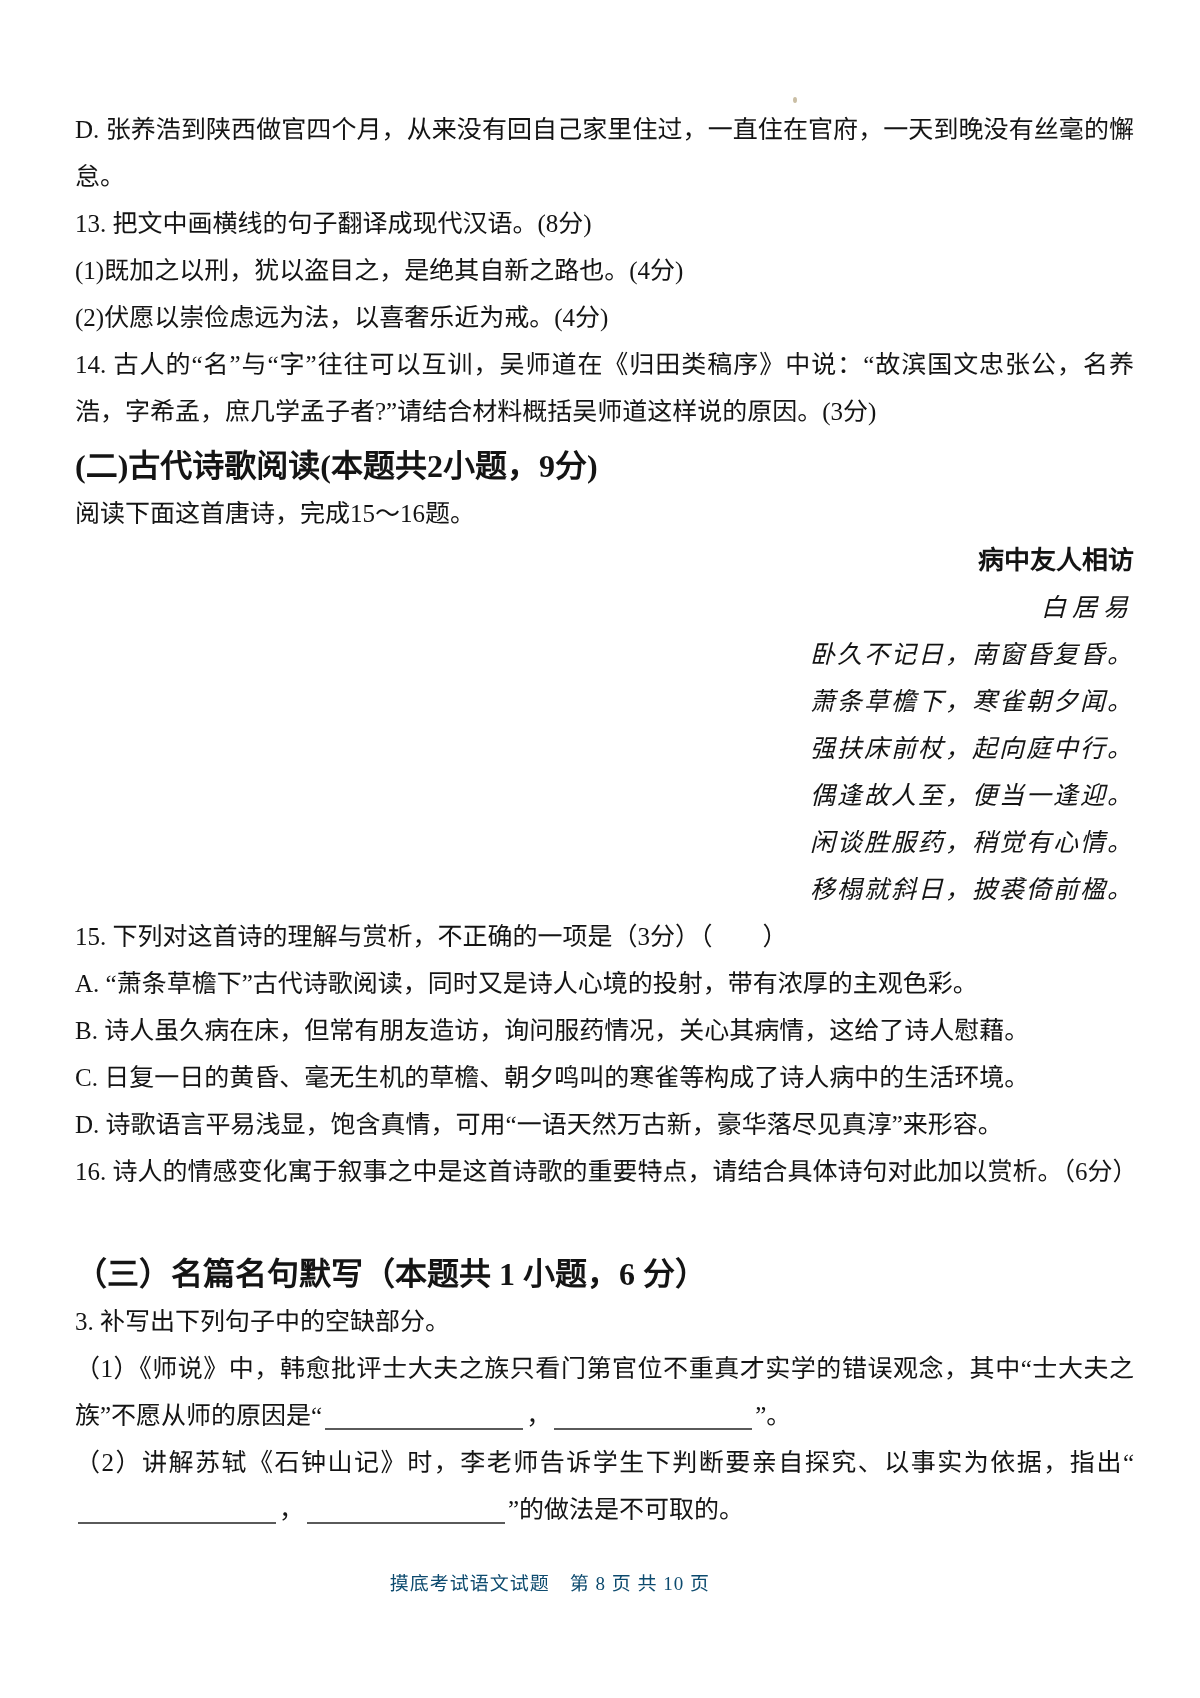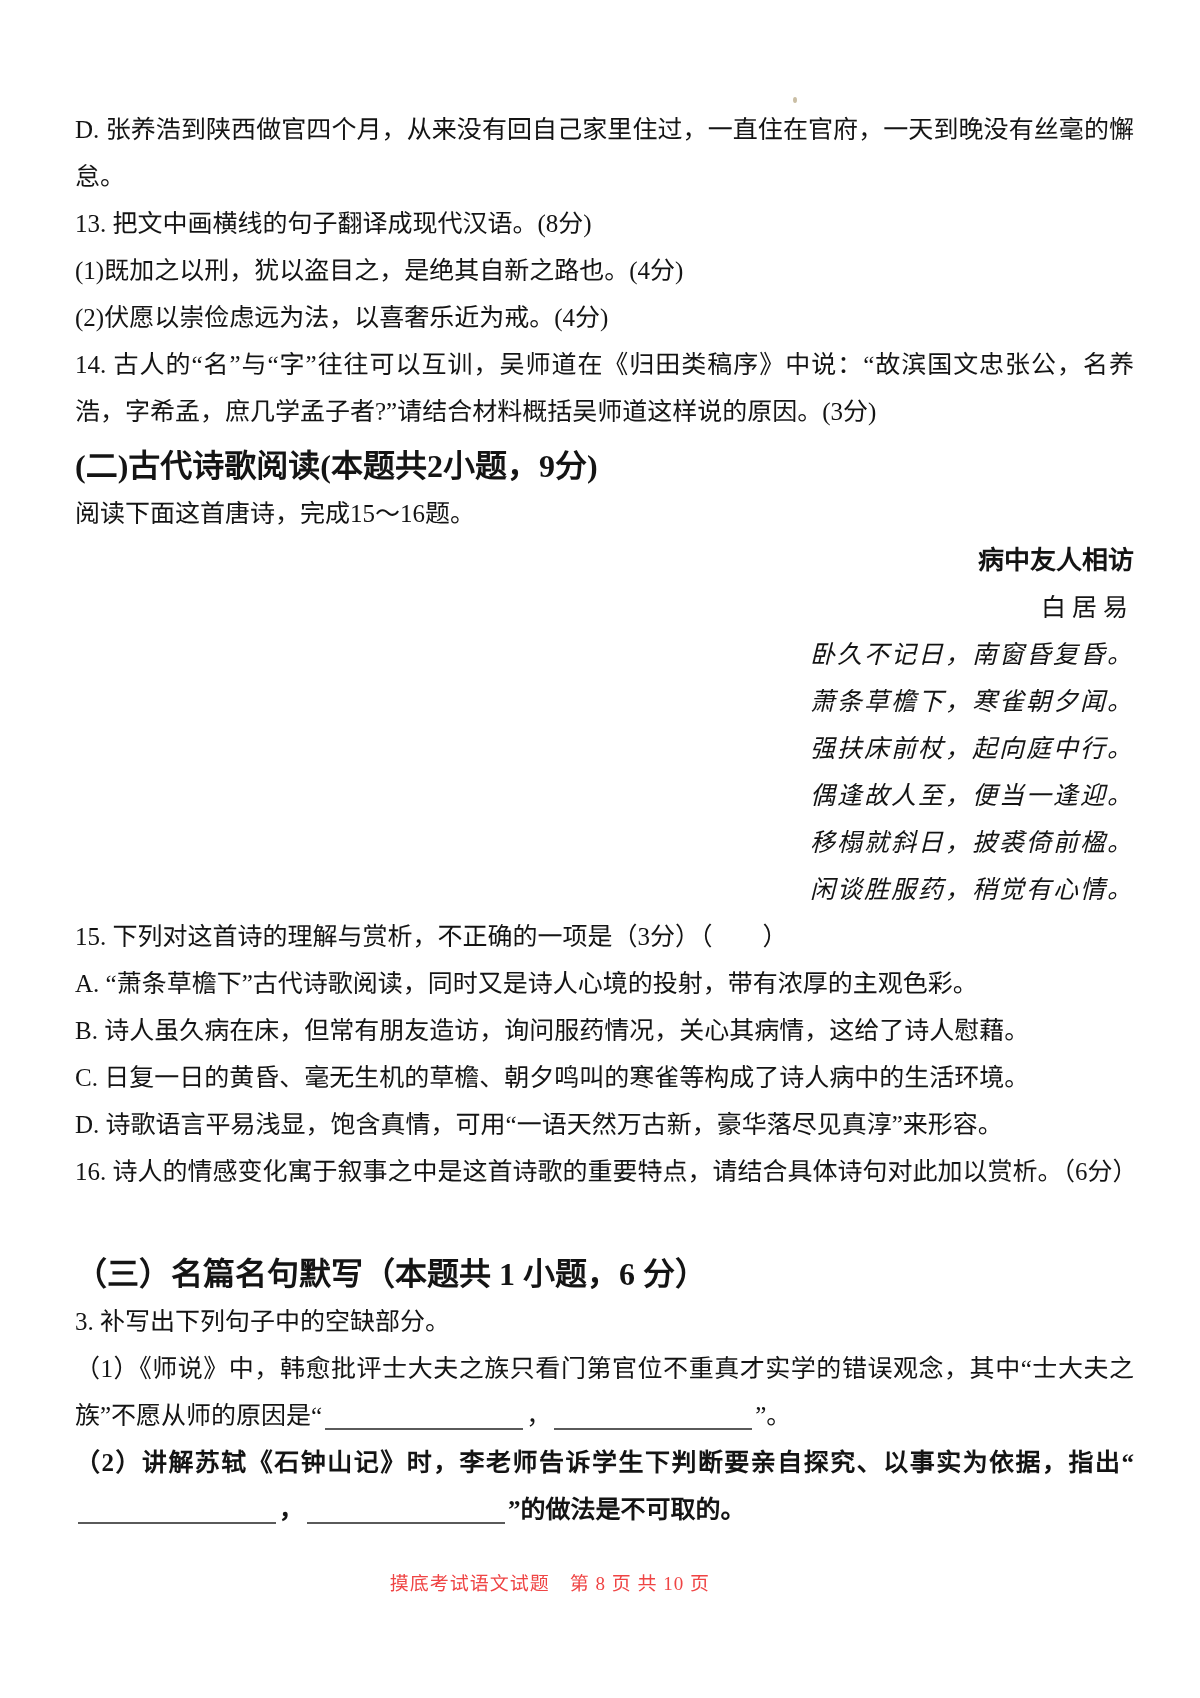--- a/index.html
+++ b/index.html
@@ -42,43 +42,44 @@
   }
   .section-header.s2 { margin-top: 8px; }
   .section-header.s3 { margin-top: 56px; }
   .poem { text-align: center; }
   .poem p { text-align: right; }
   .poem-title {
     font-weight: bold;
     font-size: 26px !important;
   }
   .poem-author {
+    font-style: italic;
     letter-spacing: 6px;
   }
   .poem-line {
     font-style: italic;
     letter-spacing: 2px;
   }
-  .q17-sub2 { margin-top: 15px; font-weight: bold; }
+  .q17-sub2 { margin-top: 15px; }
   .blank {
     display: inline-block;
     width: 198px;
     height: 1px;
     border-bottom: 2px solid #5a5a5a;
     vertical-align: -6px;
     margin: 0 3px;
   }
   .footer {
     position: absolute;
     left: 0;
     top: 1568px;
     width: 1100px;
     text-align: center;
     font-size: 19px;
-    color: #ef4444;
+    color: #0c4a6e;
     letter-spacing: 1px;
   }
   .artifact {
     position: absolute;
     left: 793px;
     top: 97px;
     width: 4px;
     height: 6px;
     background: #b8a886;
     border-radius: 50%;
@@ -103,22 +104,22 @@
     <h2 class="section-header s2">(二)古代诗歌阅读(本题共2小题，9分)</h2>
     <p>阅读下面这首唐诗，完成15～16题。</p>
 
     <div class="poem">
       <p class="poem-title">病中友人相访</p>
       <p class="poem-author">白居易</p>
       <p class="poem-line">卧久不记日，南窗昏复昏。</p>
       <p class="poem-line">萧条草檐下，寒雀朝夕闻。</p>
       <p class="poem-line">强扶床前杖，起向庭中行。</p>
       <p class="poem-line">偶逢故人至，便当一逢迎。</p>
+      <p class="poem-line">闲谈胜服药，稍觉有心情。</p>
       <p class="poem-line">移榻就斜日，披裘倚前楹。</p>
-      <p class="poem-line">闲谈胜服药，稍觉有心情。</p>
     </div>
 
     <p>15. 下列对这首诗的理解与赏析，不正确的一项是（3分）（　　）</p>
     <p>A. “萧条草檐下”古代诗歌阅读，同时又是诗人心境的投射，带有浓厚的主观色彩。</p>
     <p>B. 诗人虽久病在床，但常有朋友造访，询问服药情况，关心其病情，这给了诗人慰藉。</p>
     <p>C. 日复一日的黄昏、毫无生机的草檐、朝夕鸣叫的寒雀等构成了诗人病中的生活环境。</p>
     <p>D. 诗歌语言平易浅显，饱含真情，可用“一语天然万古新，豪华落尽见真淳”来形容。</p>
 
     <p>16. 诗人的情感变化寓于叙事之中是这首诗歌的重要特点，请结合具体诗句对此加以赏析。（6分）</p>
 

